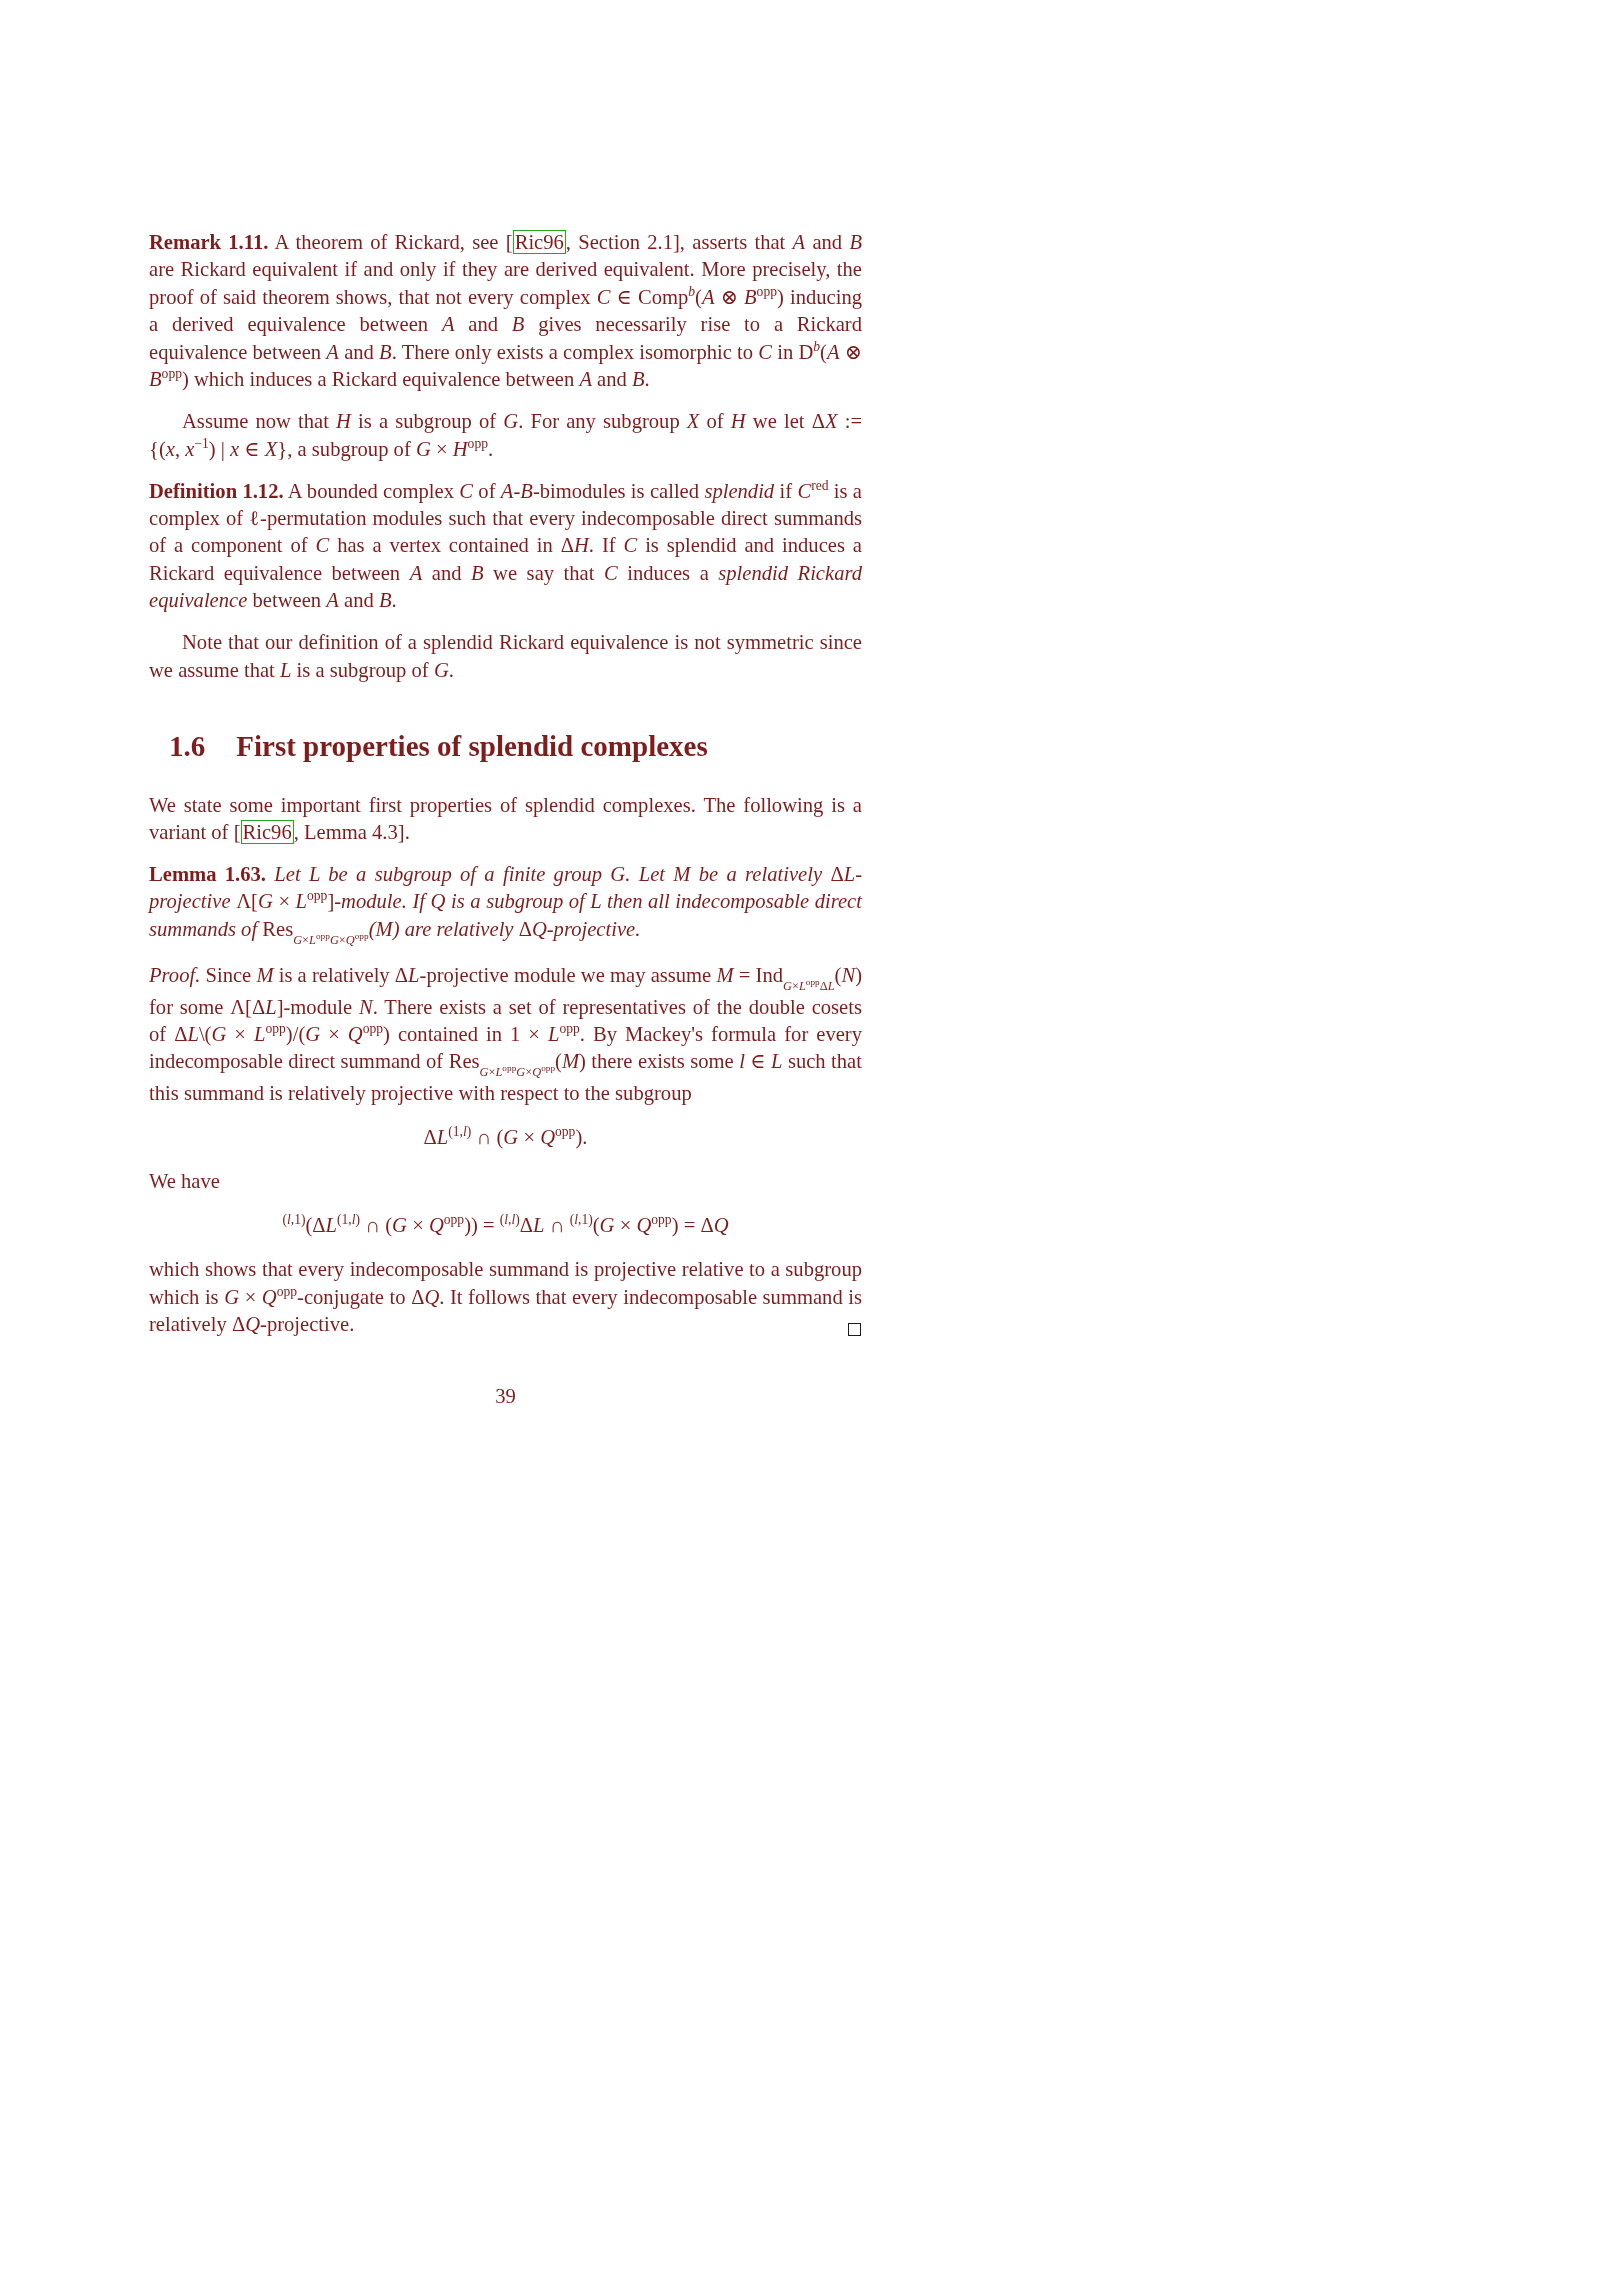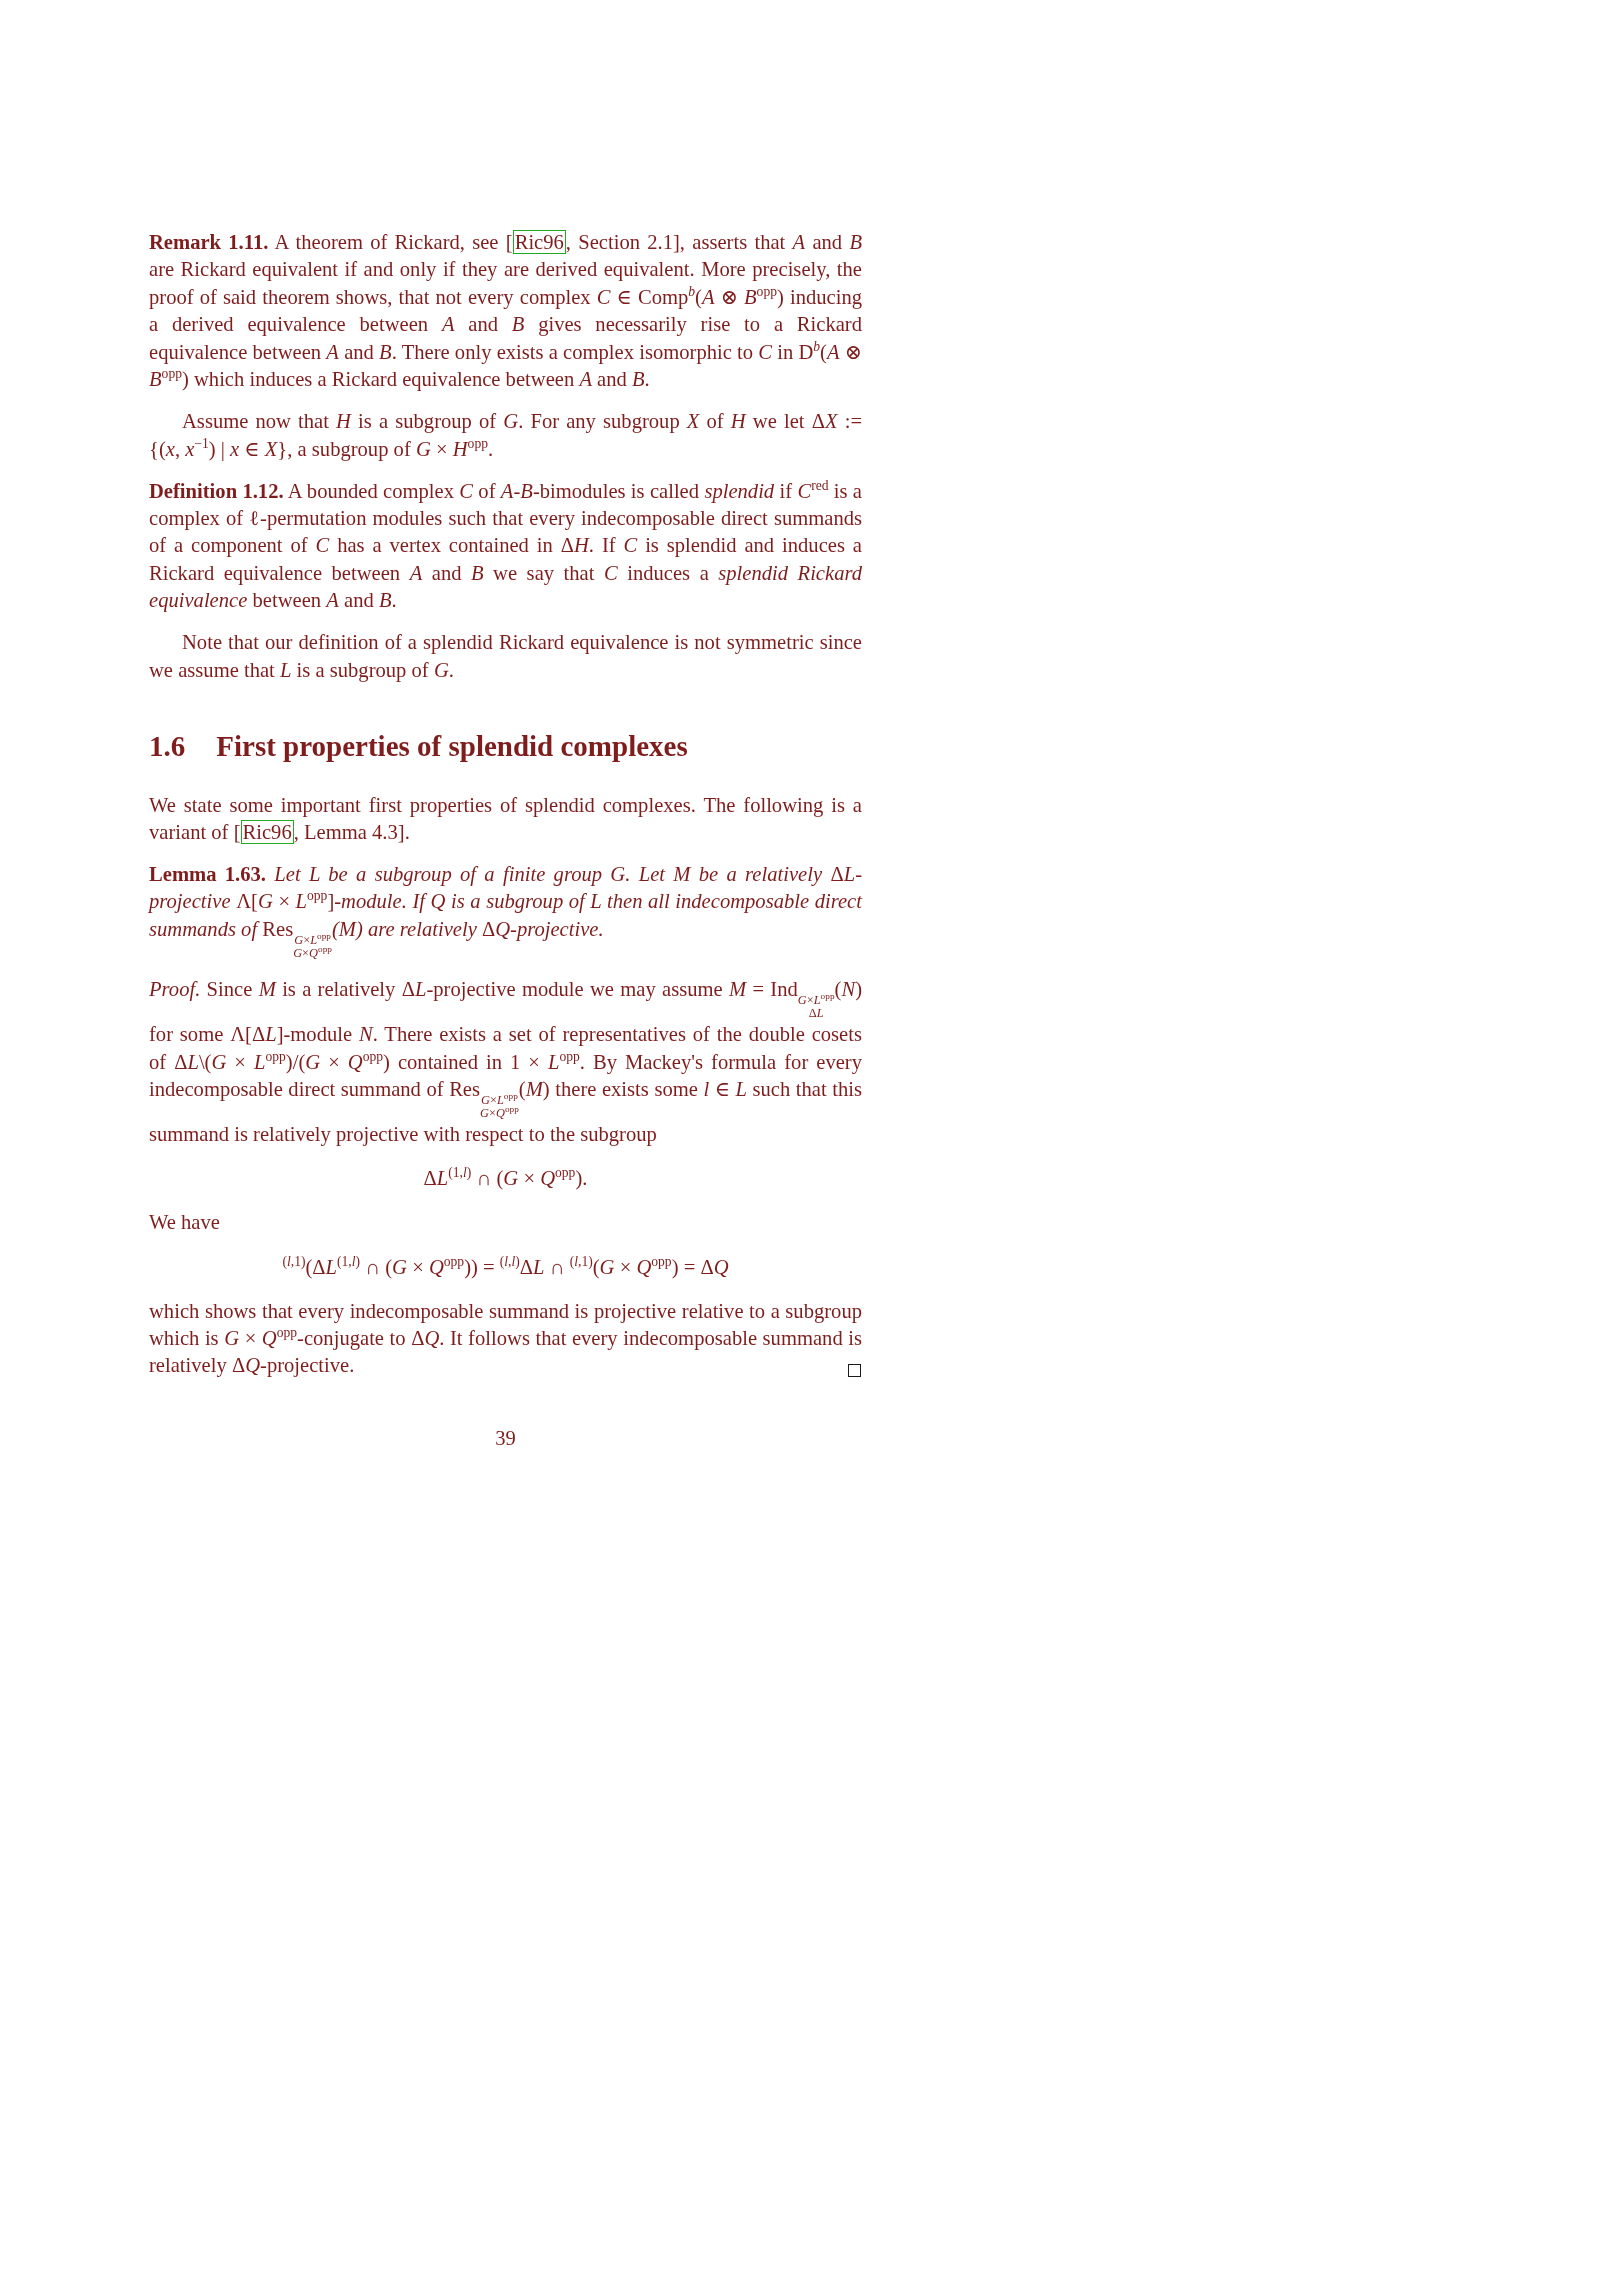--- a/index.html
+++ b/index.html
@@ -33,31 +33,31 @@
     padding: 0 1px;
   }
   .section {
     margin-top: 45px;
     margin-bottom: 27.4px;
     font-size: 29px;
     line-height: 35px;
     font-weight: bold;
     text-align: left;
   }
-  .sec-num { margin-right: 31px; }
+  .sec-num { margin-right: 31px; margin-left: 20px; }
   .display-eq {
     margin: 16.7px 0;
     text-align: center;
     text-indent: 0;
   }
   
   .ss {
     display: inline-flex;
-    flex-direction: column;
-    align-items: center;
+    flex-direction: row;
+    align-items: flex-start;
     vertical-align: -0.62em;
     font-size: 0.6em;
     line-height: 1.12;
     font-style: normal;
     text-align: left;
   }
   .ss > span { display: block; }
   .ss sup { font-size: 0.75em; }
   .up { font-style: normal; }
   .qed-para { position: relative; }

